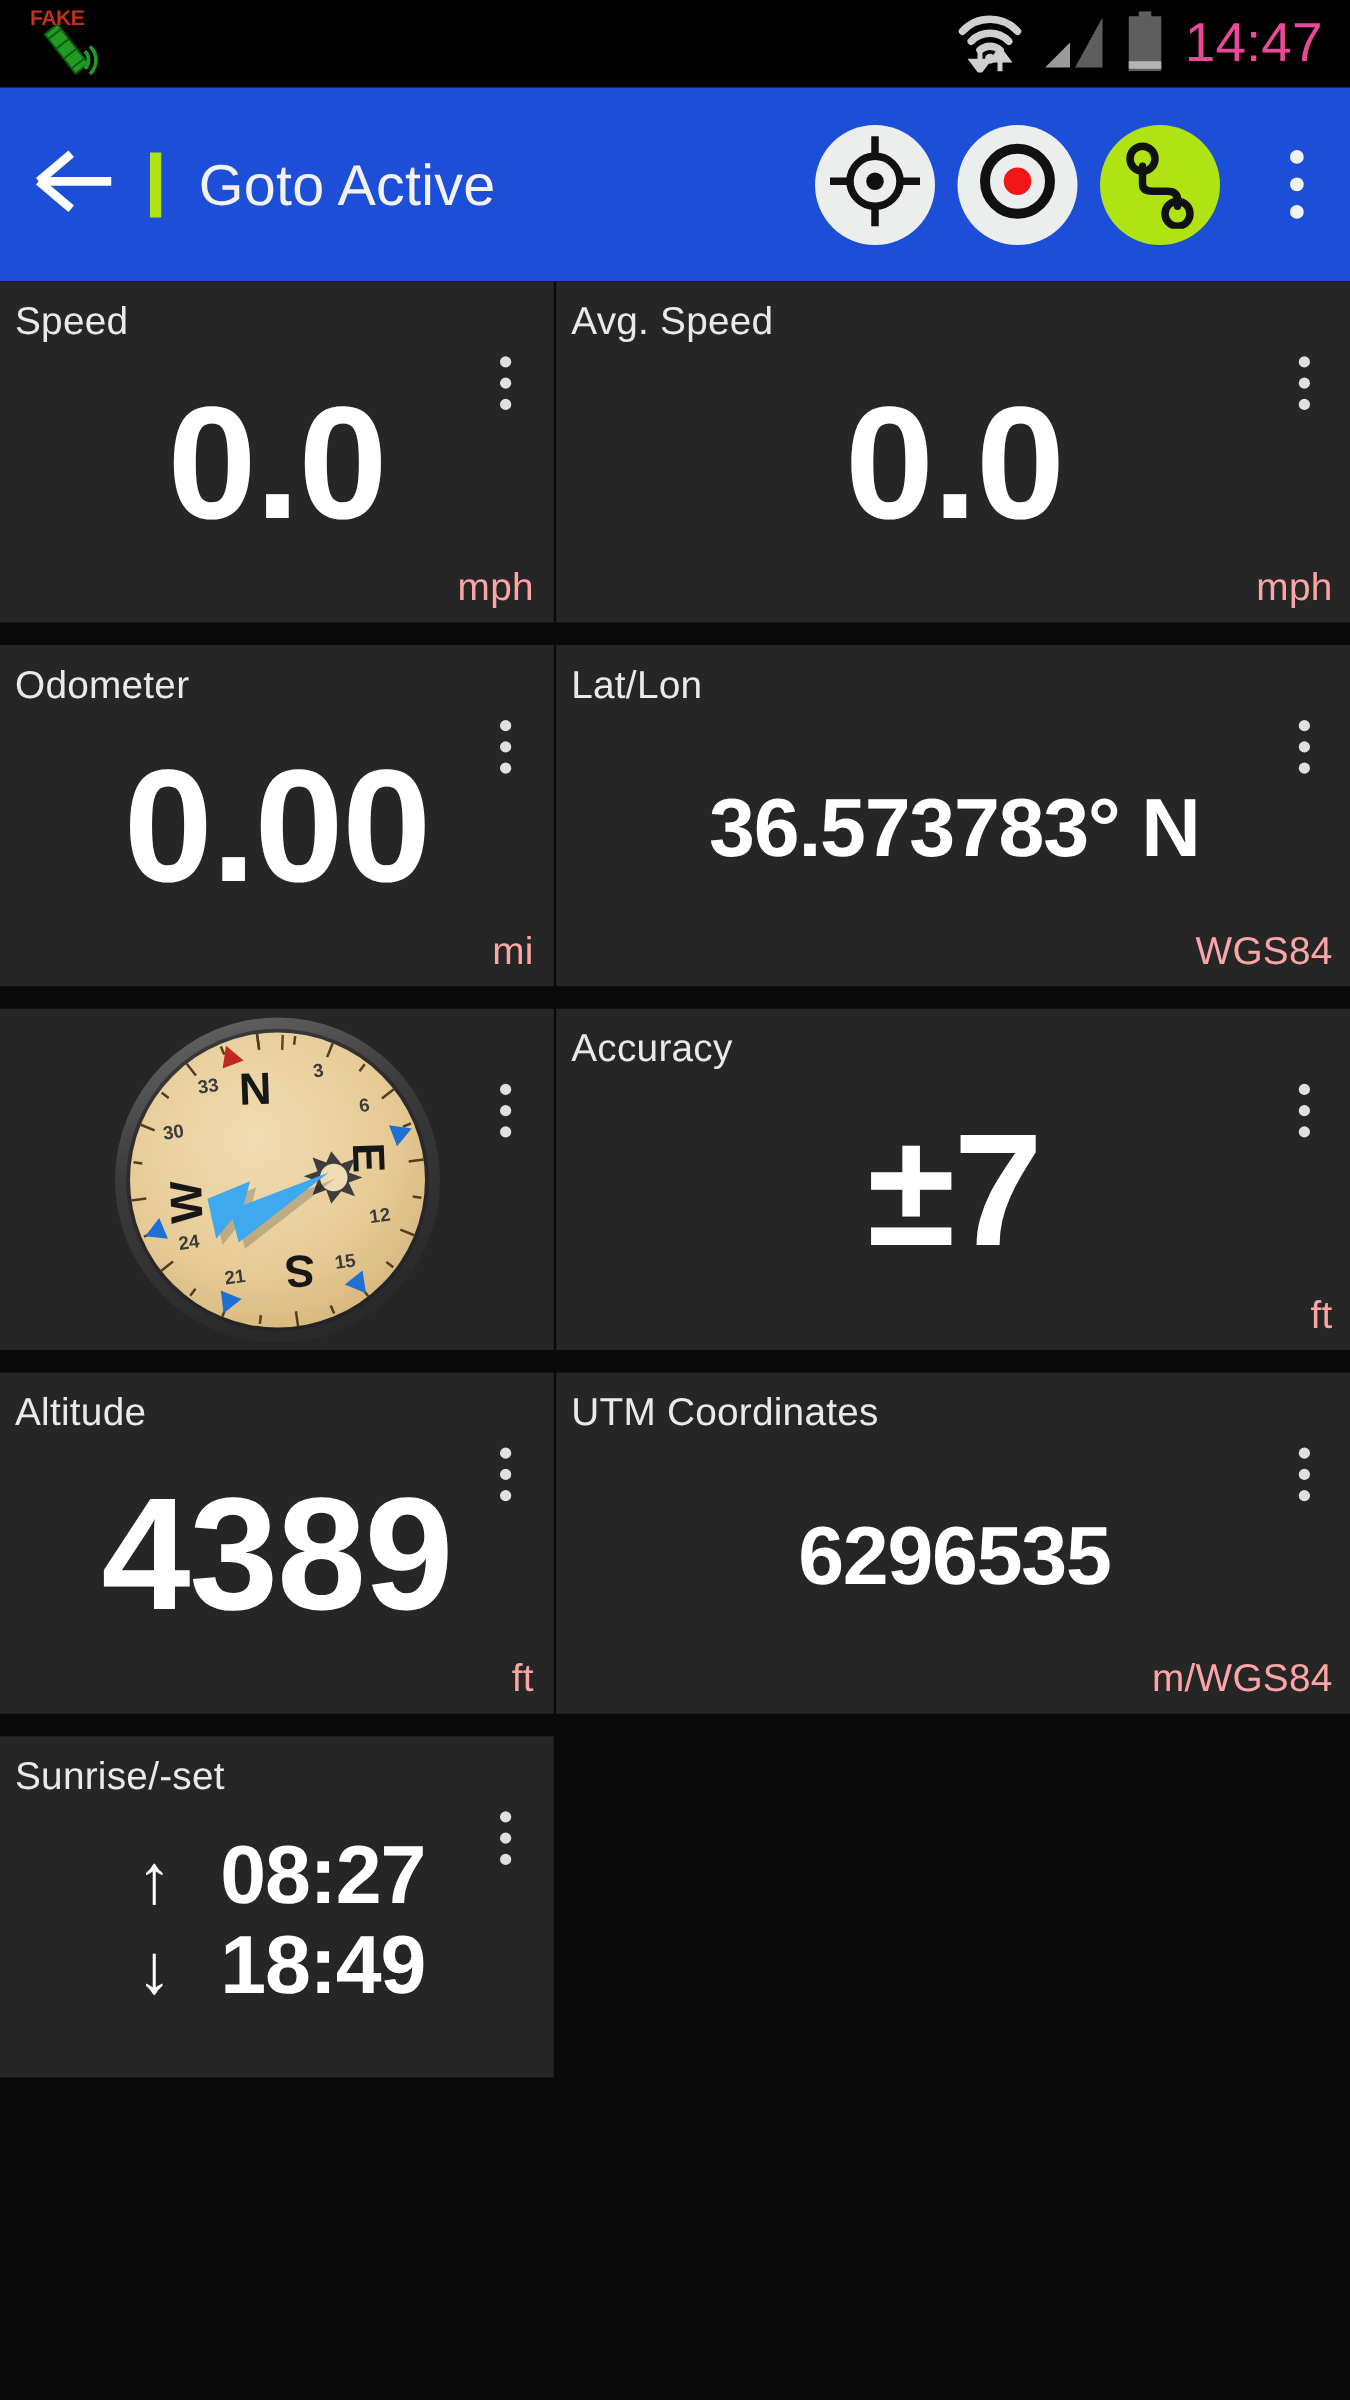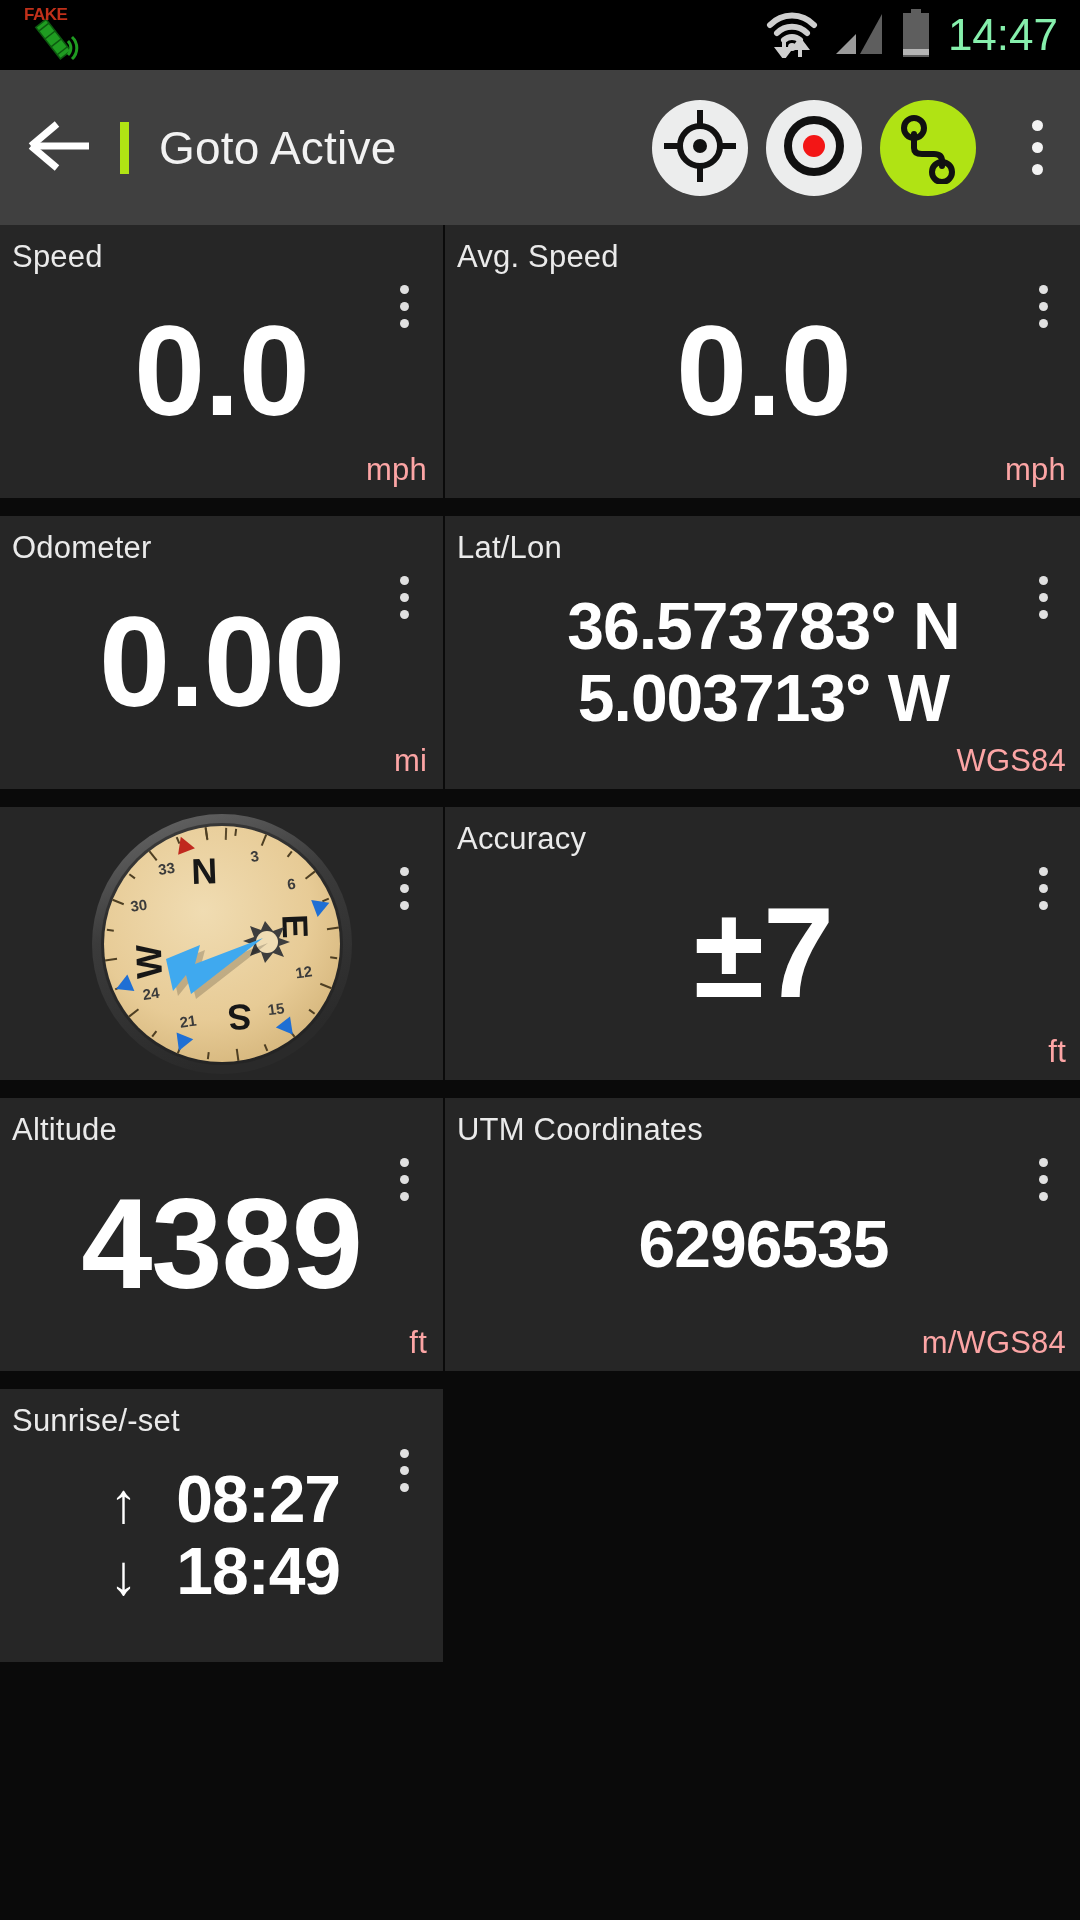--- a/index.html
+++ b/index.html
@@ -23,29 +23,29 @@
     margin-left:auto; display:flex; align-items:center;
     padding-right:22px; gap:16px;
   }
   .sat-icon{ position:relative; width:70px; height:56px;text-align:center; }
   .sat-fake{
     position:absolute; left:2px; top:-2px;
     font-size:17px; font-weight:bold; color:#c0301a;
     letter-spacing:-0.5px; font-family:"Liberation Sans", sans-serif;
   }
   .status-time{
-    color:#86efac; font-size:44px; letter-spacing:0px;
+    color:#ec4899; font-size:44px; letter-spacing:0px;
     font-family:"Liberation Sans", sans-serif; line-height:44px;
   }
 
   
   #action-bar{
     position:absolute; top:70px; left:0;
     width:1080px; height:155px;
-    background:#404040;
+    background:#1d4ed8;
     display:flex; align-items:center;
   }
   #back-button{
     width:120px; height:155px;
     display:flex; align-items:center; justify-content:center;
     cursor:pointer;
   }
   #title-accent{
     width:9px; height:52px; background:#b0e314;
     margin-right:30px; flex:0 0 auto;
@@ -277,21 +277,20 @@
 
   <div class="tile">
     <div class="tile-label">Lat/Lon</div>
     <div class="tile-menu">
       <span class="dot"></span>
       <span class="dot"></span>
       <span class="dot"></span>
     </div>
     <div class="tile-value v-mid">
       <span class="line">36.573783° N</span>
-      <span class="line">5.003713° W</span>
     </div>
     <div class="tile-unit">WGS84</div>
   </div>
 
   <div class="tile" id="compass-tile">
     <div class="tile-menu">
       <span class="dot"></span>
       <span class="dot"></span>
       <span class="dot"></span>
     </div>

